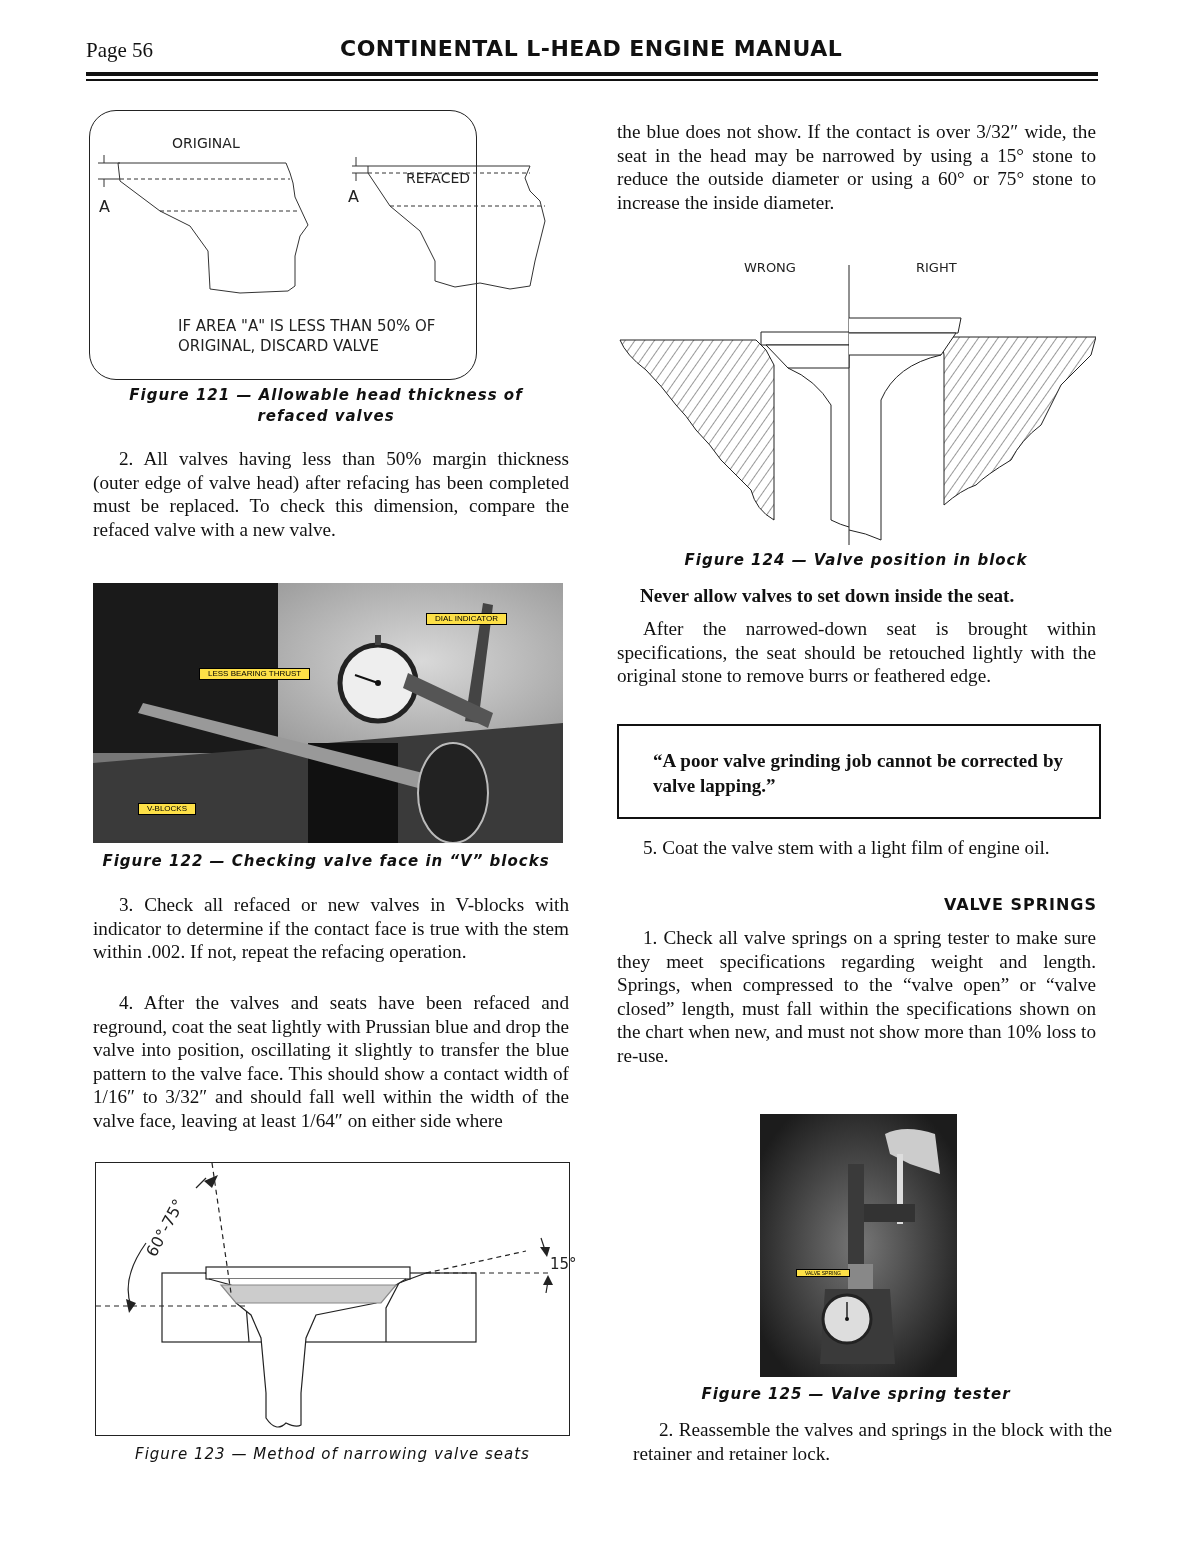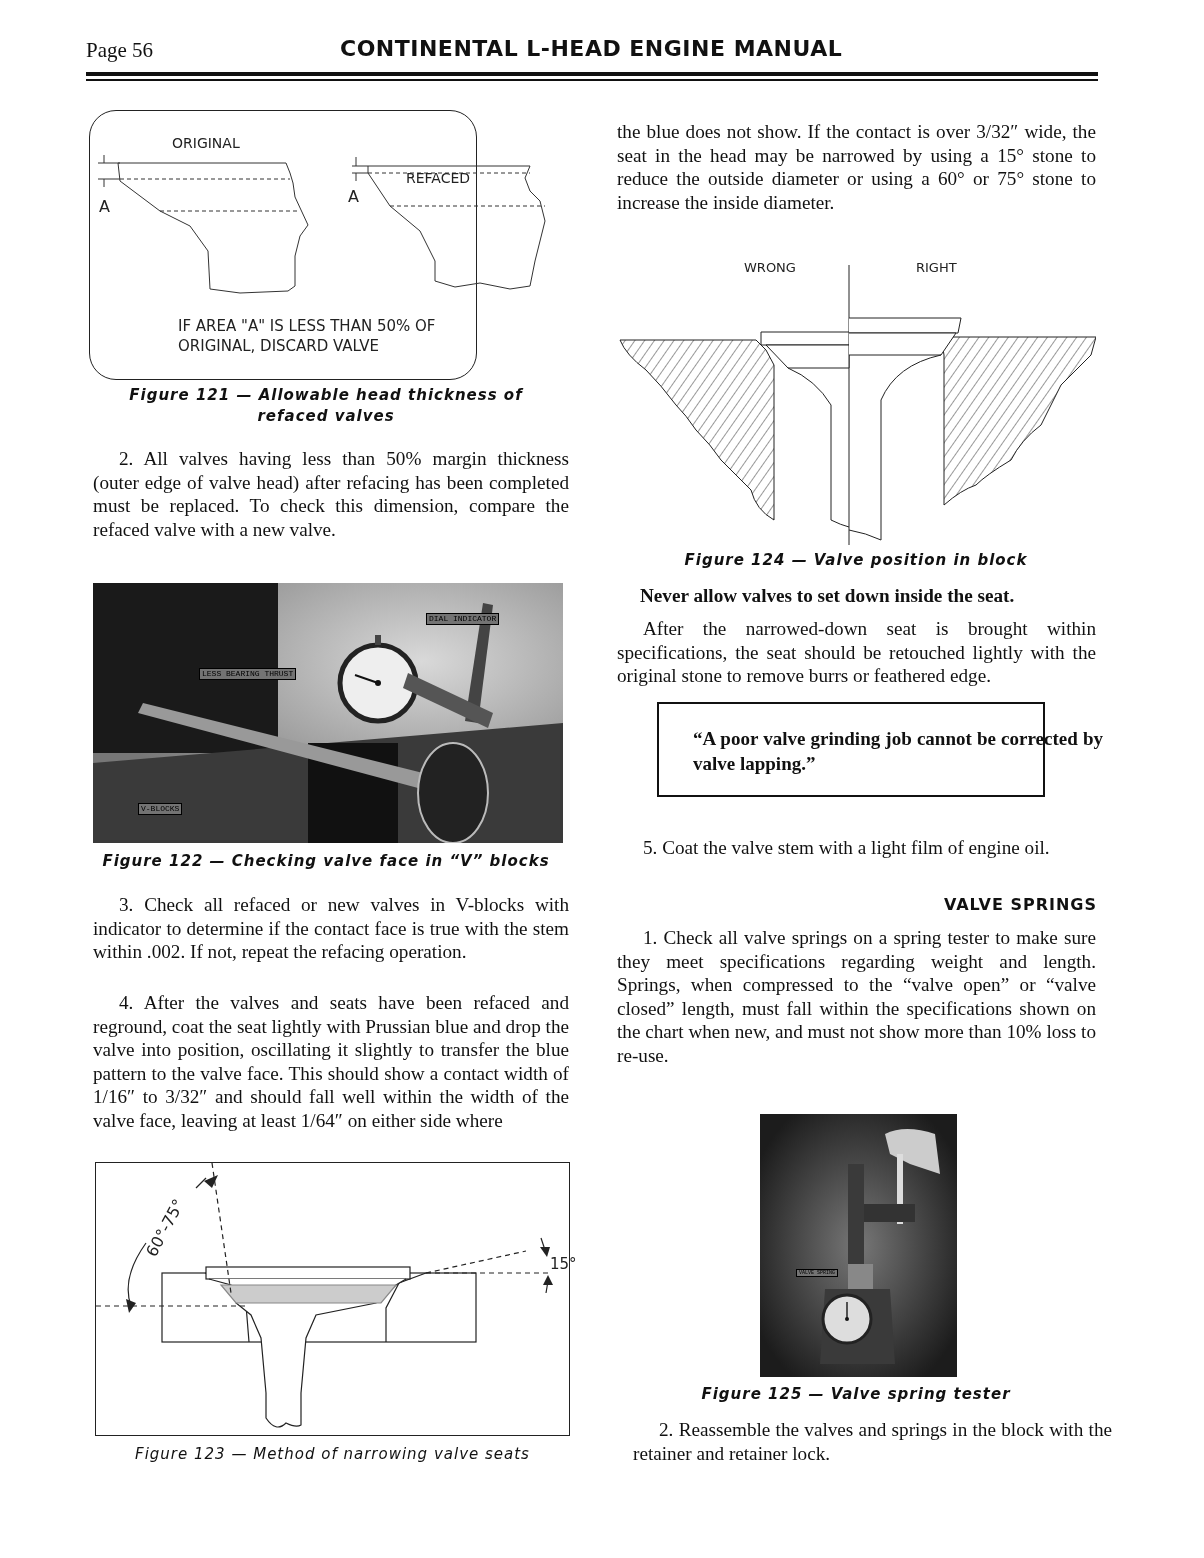--- a/index.html
+++ b/index.html
@@ -16,22 +16,22 @@
   .caption{font-family:"DejaVu Sans","Liberation Sans",sans-serif;font-style:italic;font-weight:bold;
            font-size:15px;text-align:center;letter-spacing:1px;line-height:21px;}
   .caption-light{font-weight:normal;}
   .figbox{border:1.5px solid #222;box-sizing:border-box;}
   .sans-label{font-family:"DejaVu Sans","Liberation Sans",sans-serif;font-size:14px;color:#222;}
   .heading{font-family:"DejaVu Sans","Liberation Sans",sans-serif;font-weight:bold;font-size:16px;
            letter-spacing:1px;text-align:right;}
   .quote-box{border:2px solid #111;box-sizing:border-box;}
   .quote-text{font-weight:bold;font-size:19px;line-height:25px;text-align:justify;text-align-last:left;}
   .photo{background:#222;overflow:hidden;}
-  .photo-label{position:absolute;background:#737373;color:#000;font-family:Liberation Mono, monospace;
-               font-size:8px;line-height:10px;padding:0 2px;border:1px solid #000;white-space:nowrap;}
+  .photo-label{position:absolute;background:#fde047;color:#000;font-family:Liberation Sans, sans-serif;
+               font-size:8px;line-height:10px;padding:0 8px;border:1px solid #000;white-space:nowrap;}
 </style>
 </head>
 <body>
 
 <div class="abs hdr-page">Page 56</div>
 <div class="abs hdr-title">CONTINENTAL L-HEAD ENGINE MANUAL</div>
 <div class="abs rule1"></div>
 <div class="abs rule2"></div>
 
 <div class="abs figbox" style="left:89px;top:110px;width:388px;height:270px;border-radius:27px;">
@@ -147,21 +147,21 @@
     <path d="M325 100 Q280 110 265 145 L265 285 Q250 278 233 275" fill="none" stroke="#222"></path>
   </svg>
   <div class="abs sans-label" style="left:128px;top:5px;font-size:13px;">WRONG</div>
   <div class="abs sans-label" style="left:300px;top:5px;font-size:13px;">RIGHT</div>
 </div>
 <div class="abs caption" style="left:616px;top:550px;width:480px;">Figure 124 — Valve position in block</div>
 
 <div class="abs body-text" style="left:640px;top:584px;width:458px;font-weight:bold;">Never allow valves to set down inside the seat.</div>
 <div class="abs body-text indent" style="left:617px;top:617px;width:479px;">After the narrowed-down seat is brought within specifications, the seat should be retouched lightly with the original stone to remove burrs or feathered edge.</div>
 
-<div class="abs quote-box" style="left:617px;top:702px;width:388px;height:95px;margin-left:40px;">
+<div class="abs quote-box" style="left:617px;top:724px;width:484px;height:95px;">
   <div class="abs quote-text" style="left:34px;top:22px;width:410px;">“A poor valve grinding job cannot be corrected by valve lapping.”</div>
 </div>
 
 <div class="abs body-text indent" style="left:617px;top:836px;width:479px;">5. Coat the valve stem with a light film of engine oil.</div>
 <div class="abs heading" style="left:617px;top:895px;width:480px;">VALVE SPRINGS</div>
 <div class="abs body-text indent" style="left:617px;top:926px;width:479px;">1. Check all valve springs on a spring tester to make sure they meet specifications regarding weight and length. Springs, when compressed to the “valve open” or “valve closed” length, must fall within the specifications shown on the chart when new, and must not show more than 10% loss to re-use.</div>
 
 <div class="abs photo" style="left:760px;top:1114px;width:197px;height:263px;background:#2a2a2a;">
   <svg width="197" height="263" viewBox="0 0 197 263">
     <defs>

